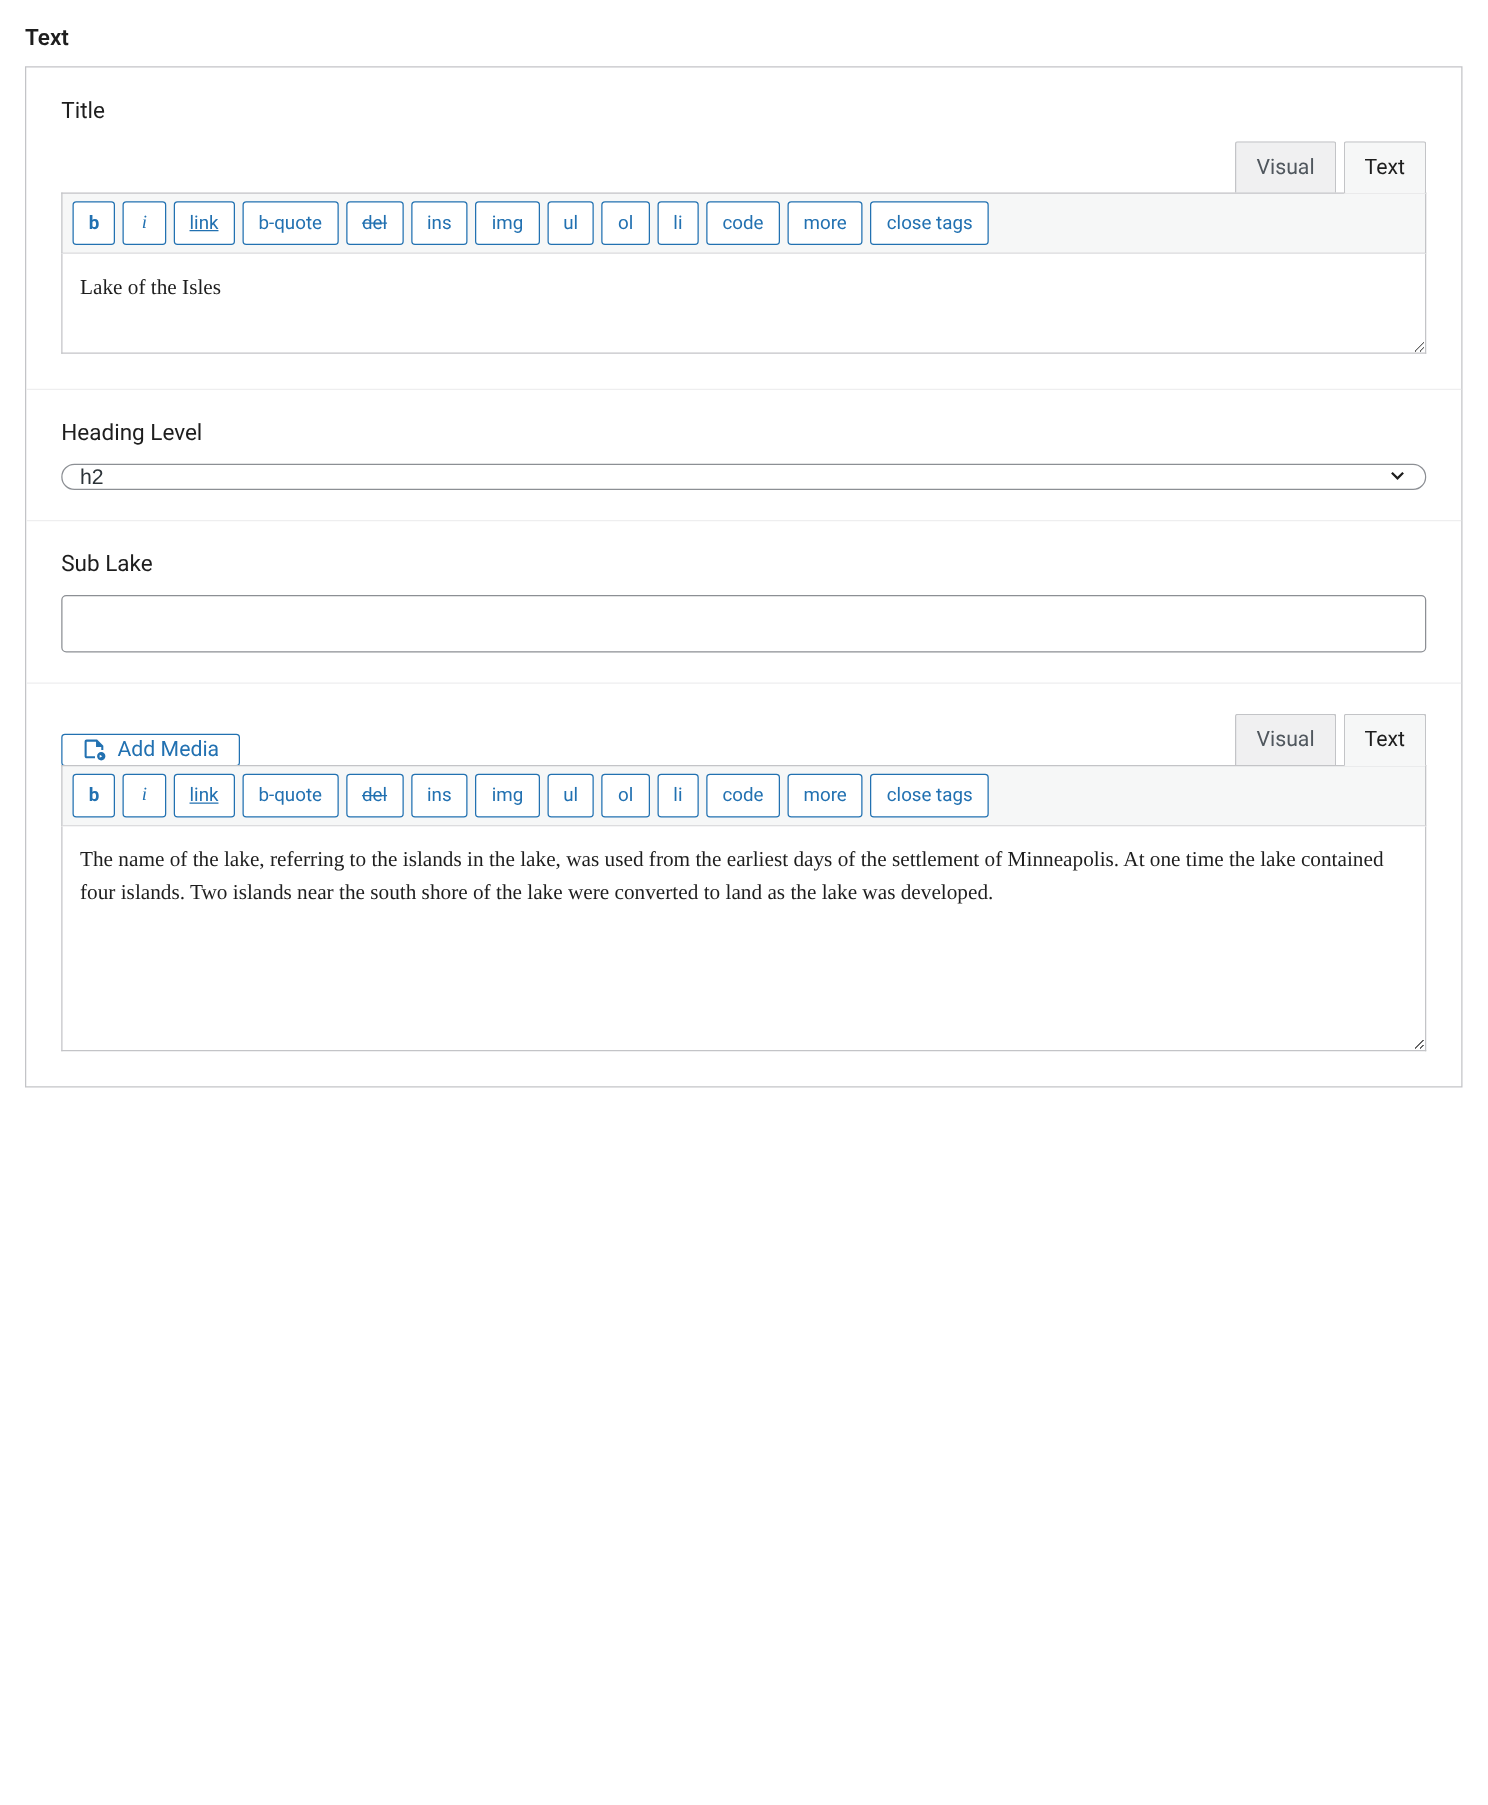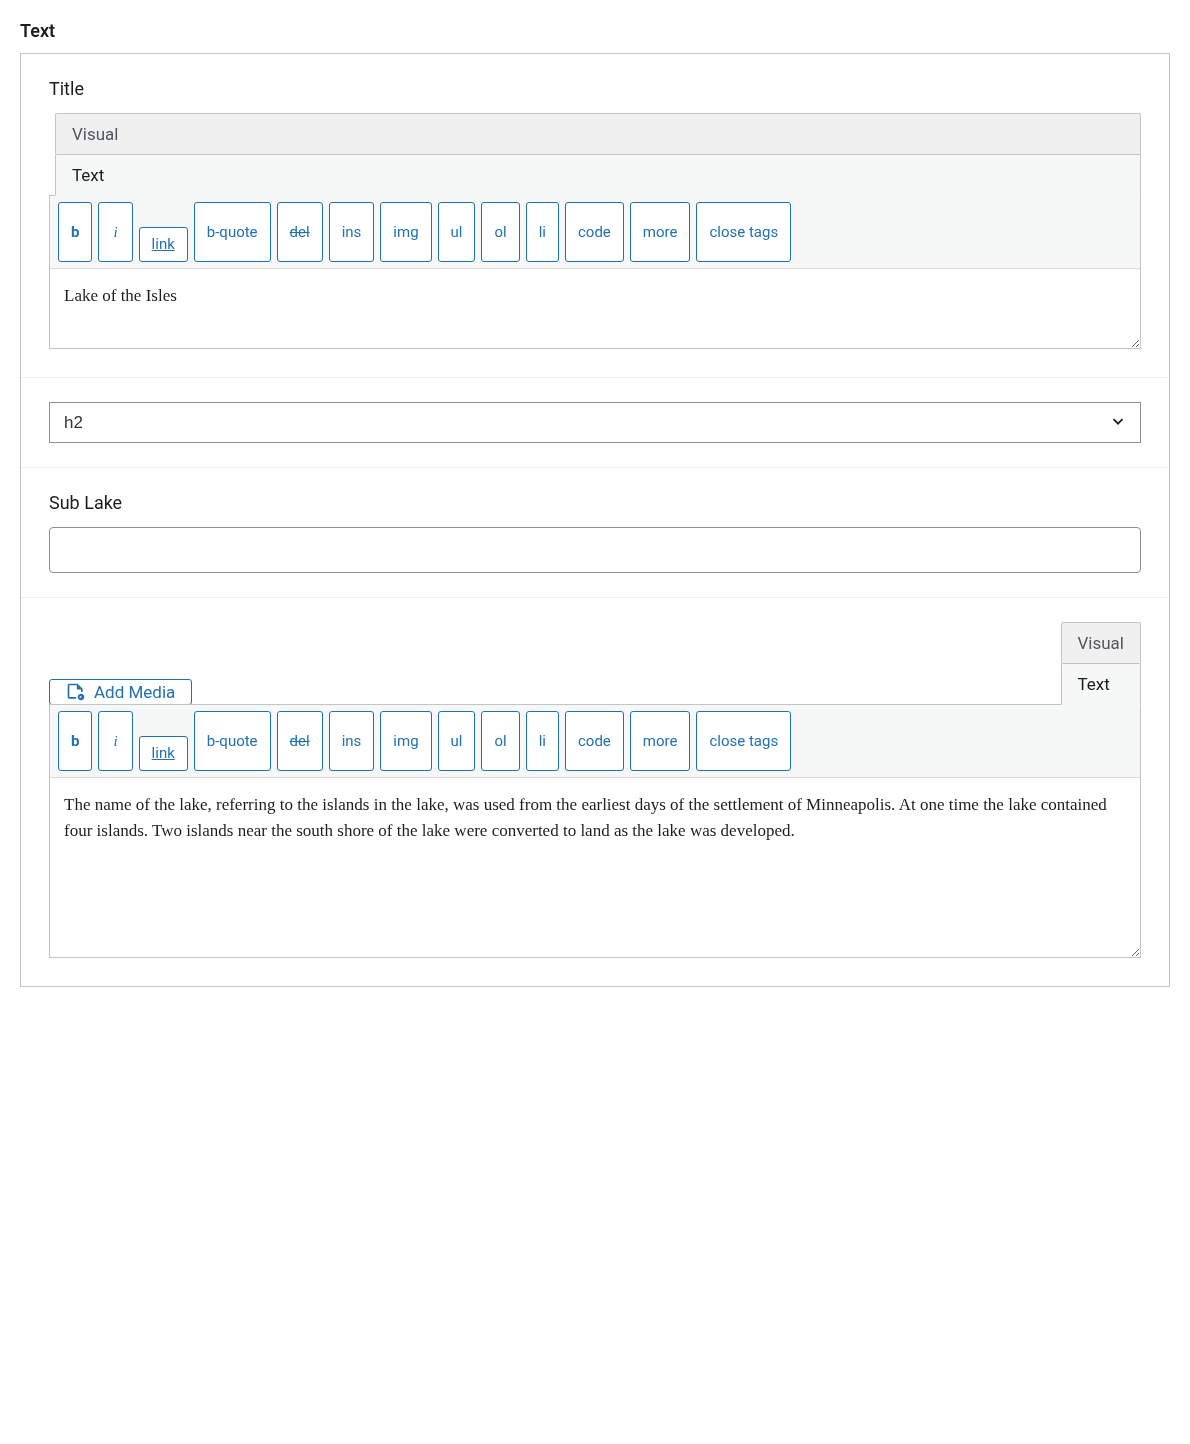--- a/index.html
+++ b/index.html
@@ -29,21 +29,20 @@
       font-size: 18px;
       font-weight: 400;
       color: #1e1e1e;
       margin-bottom: 14px;
       display: block;
     }
     .tabs-row {
       display: flex;
       justify-content: flex-end;
       margin-bottom: -1px;
-      flex-direction: column;
     }
     .tab {
       padding: 10px 16px;
       font-size: 17px;
       background: #f0f0f1;
       border: 1px solid #c3c4c7;
       border-bottom: none;
       color: #50575e;
       cursor: pointer;
       margin-left: 6px;
@@ -75,42 +74,42 @@
       padding: 6px 12px;
       font-size: 15px;
       border-radius: 3px;
       cursor: pointer;
       font-family: inherit;
       line-height: 1.4;
       min-height: 32px;
     }
     .tb-btn.bold { font-weight: 700; }
     .tb-btn.italic { font-style: italic; font-family: Georgia, serif; padding: 6px 14px; }
-    .tb-btn.underline { text-decoration: underline; margin-top: 25px; }
+    .tb-btn.underline { text-decoration: underline; }
     .tb-btn.strike { text-decoration: line-through; }
     .textarea-box {
       width: 100%;
       border: 1px solid #c3c4c7;
       border-top: none;
       padding: 14px 14px;
       font-family: Liberation Serif, serif;
       font-size: 17px;
       line-height: 1.5;
       color: #1e1e1e;
       resize: vertical;
       min-height: 78px;
     }
     .select-wrap {
       position: relative;
     }
     .select-box {
       width: 100%;
       border: 1px solid #8c8f94;
-      border-radius: 0;
-      padding: 10px 14px;
+      border-radius: 16px;
+      padding: 0 14px;
       font-size: 17px;
       color: #2c3338;
       background: #fff;
       appearance: none;
       cursor: pointer;
     }
     .select-caret {
       position: absolute;
       right: 14px;
       top: 50%;
@@ -179,20 +178,21 @@
         <button class="tb-btn">ol</button>
         <button class="tb-btn">li</button>
         <button class="tb-btn">code</button>
         <button class="tb-btn">more</button>
         <button class="tb-btn">close tags</button>
       </div>
       <textarea class="textarea-box" style="">Lake of the Isles</textarea>
     </div>
 
     <div class="field-block">
+      <label class="field-label">Heading Level</label>
       <div class="select-wrap">
         <select class="select-box">
           <option>h2</option>
         </select>
         <span class="select-caret">
           <svg width="18" height="18" viewBox="0 0 20 20" fill="none" stroke="currentColor" stroke-width="2">
               <polyline points="5 8 10 13 15 8"></polyline>
             </svg>
         </span>
       </div>

